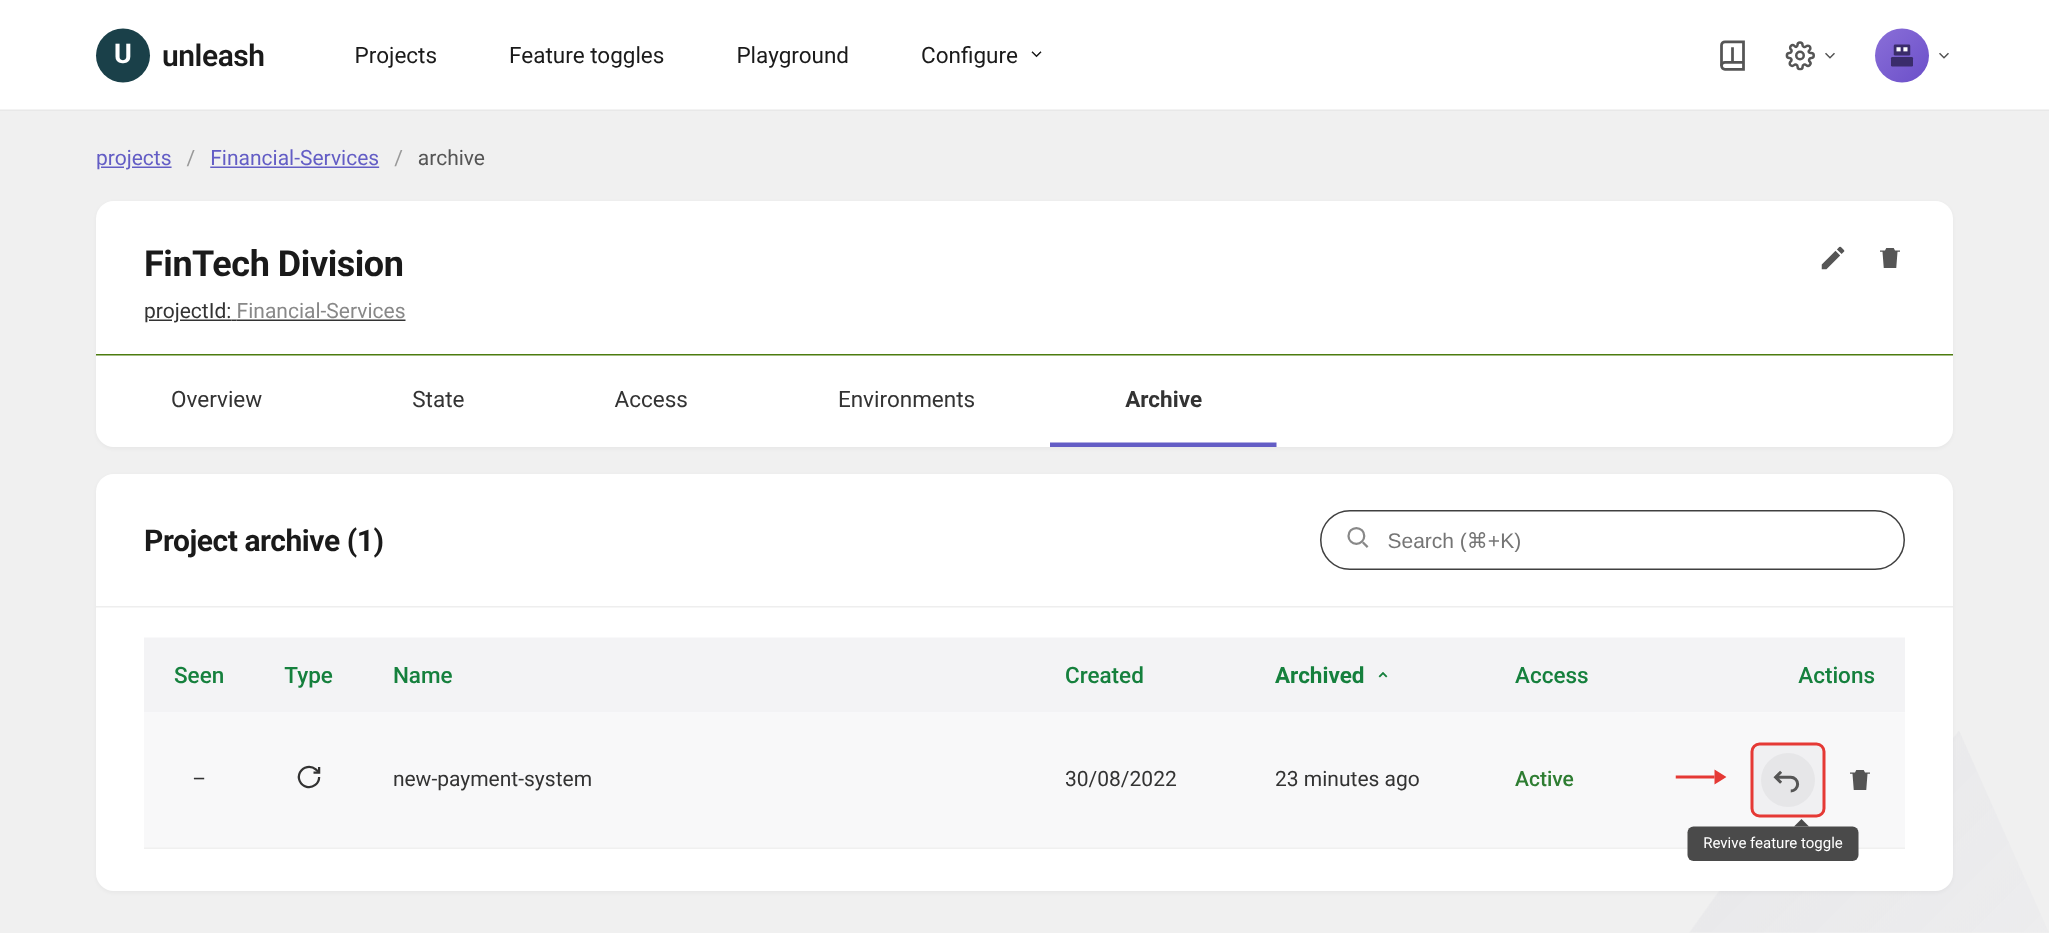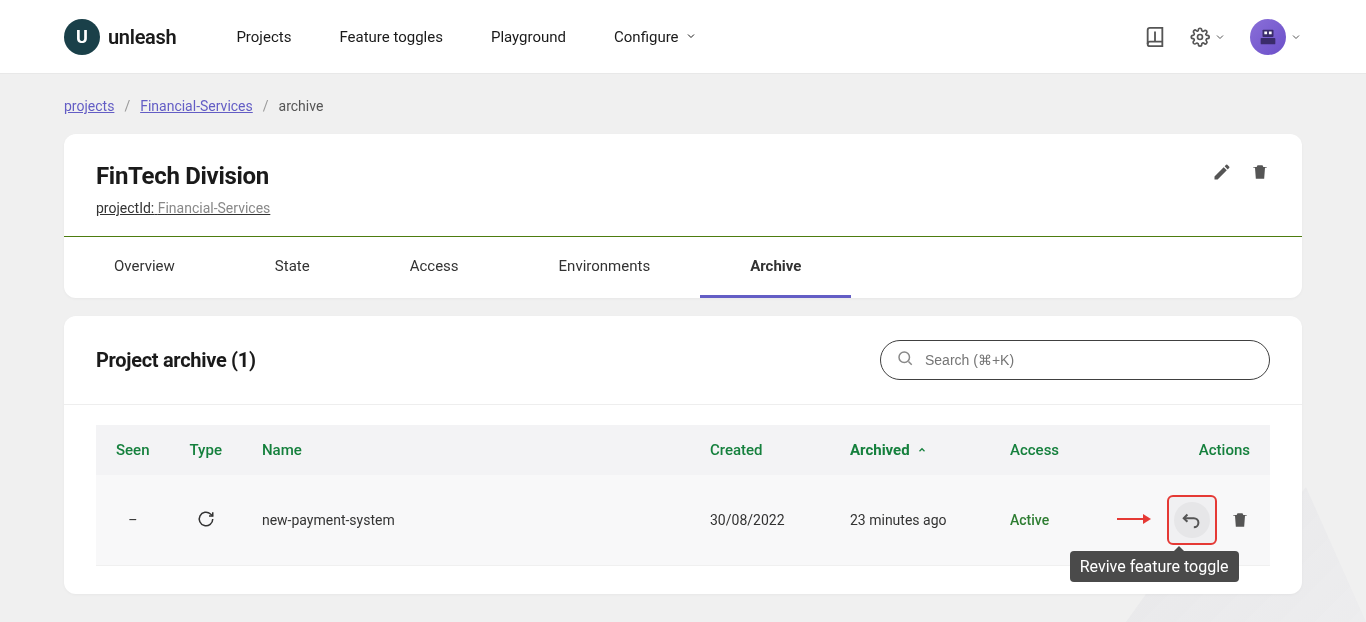--- a/index.html
+++ b/index.html
@@ -238,21 +238,21 @@
       margin-left: 10px;
       color: #555;
       cursor: pointer;
     }
     .tooltip {
       position: absolute;
       top: 54px;
       right: -24px;
       background: #4a4a4a;
       color: #fff;
-      font-size: 16px;
+      font-size: 10px;
       padding: 6px 10px;
       border-radius: 4px;
       white-space: nowrap;
     }
     .tooltip::before {
       content: "";
       position: absolute;
       top: -5px;
       left: 62%;
       width: 0; height: 0;

